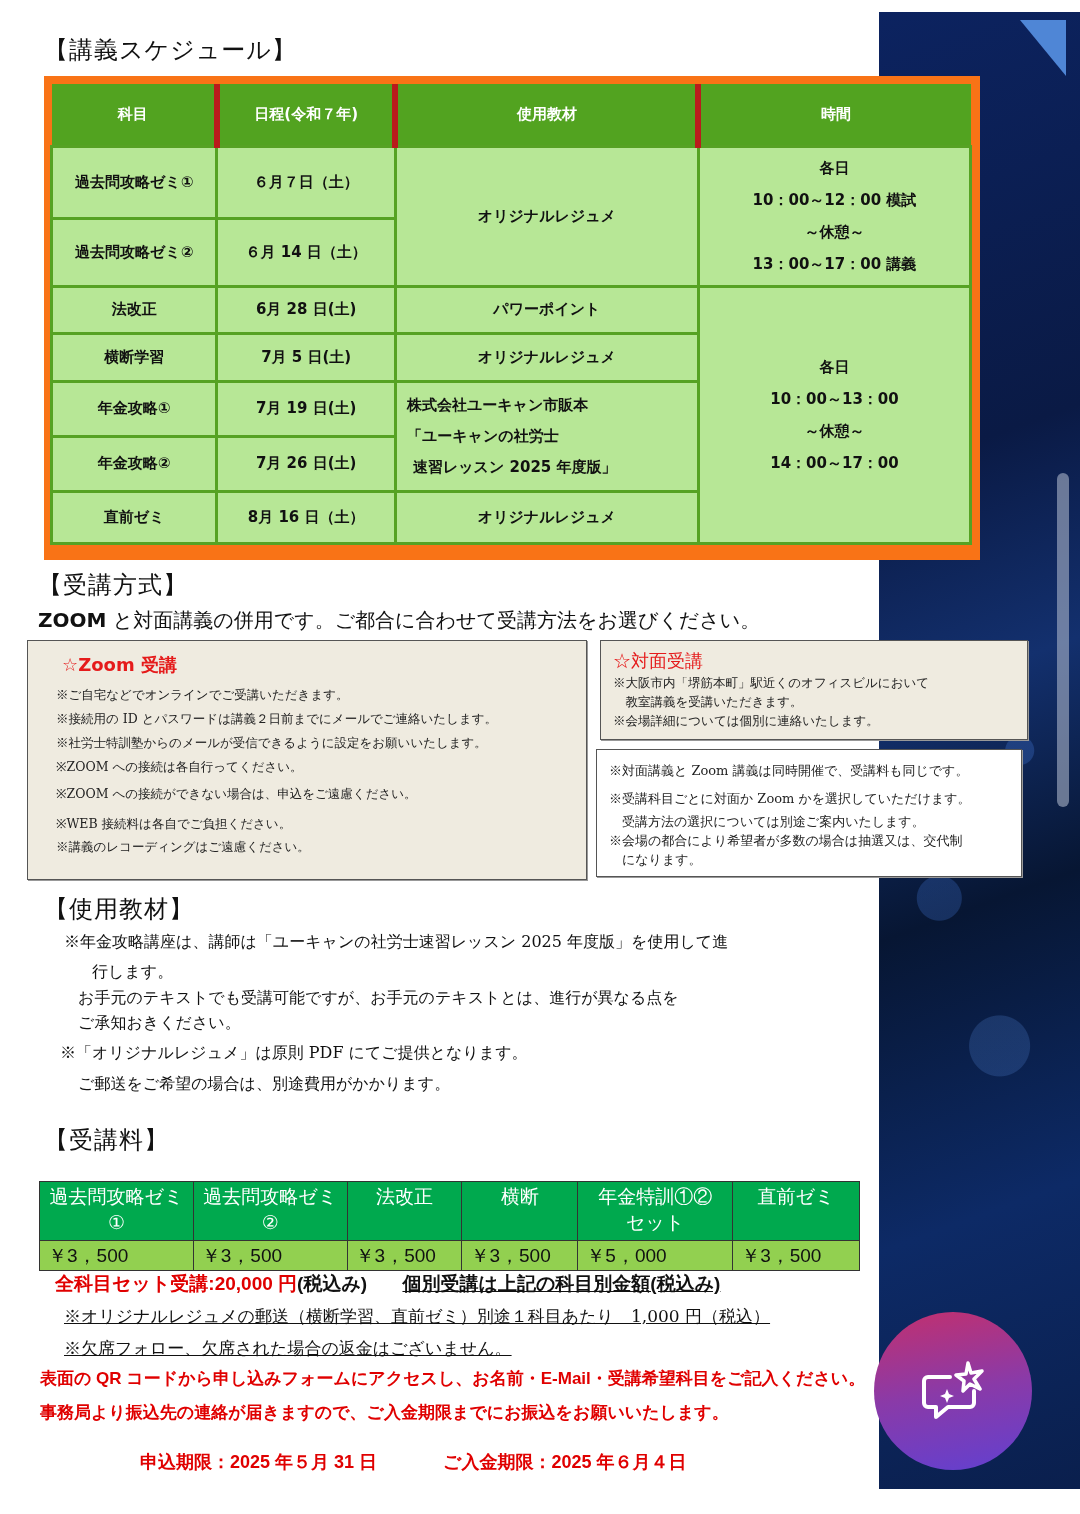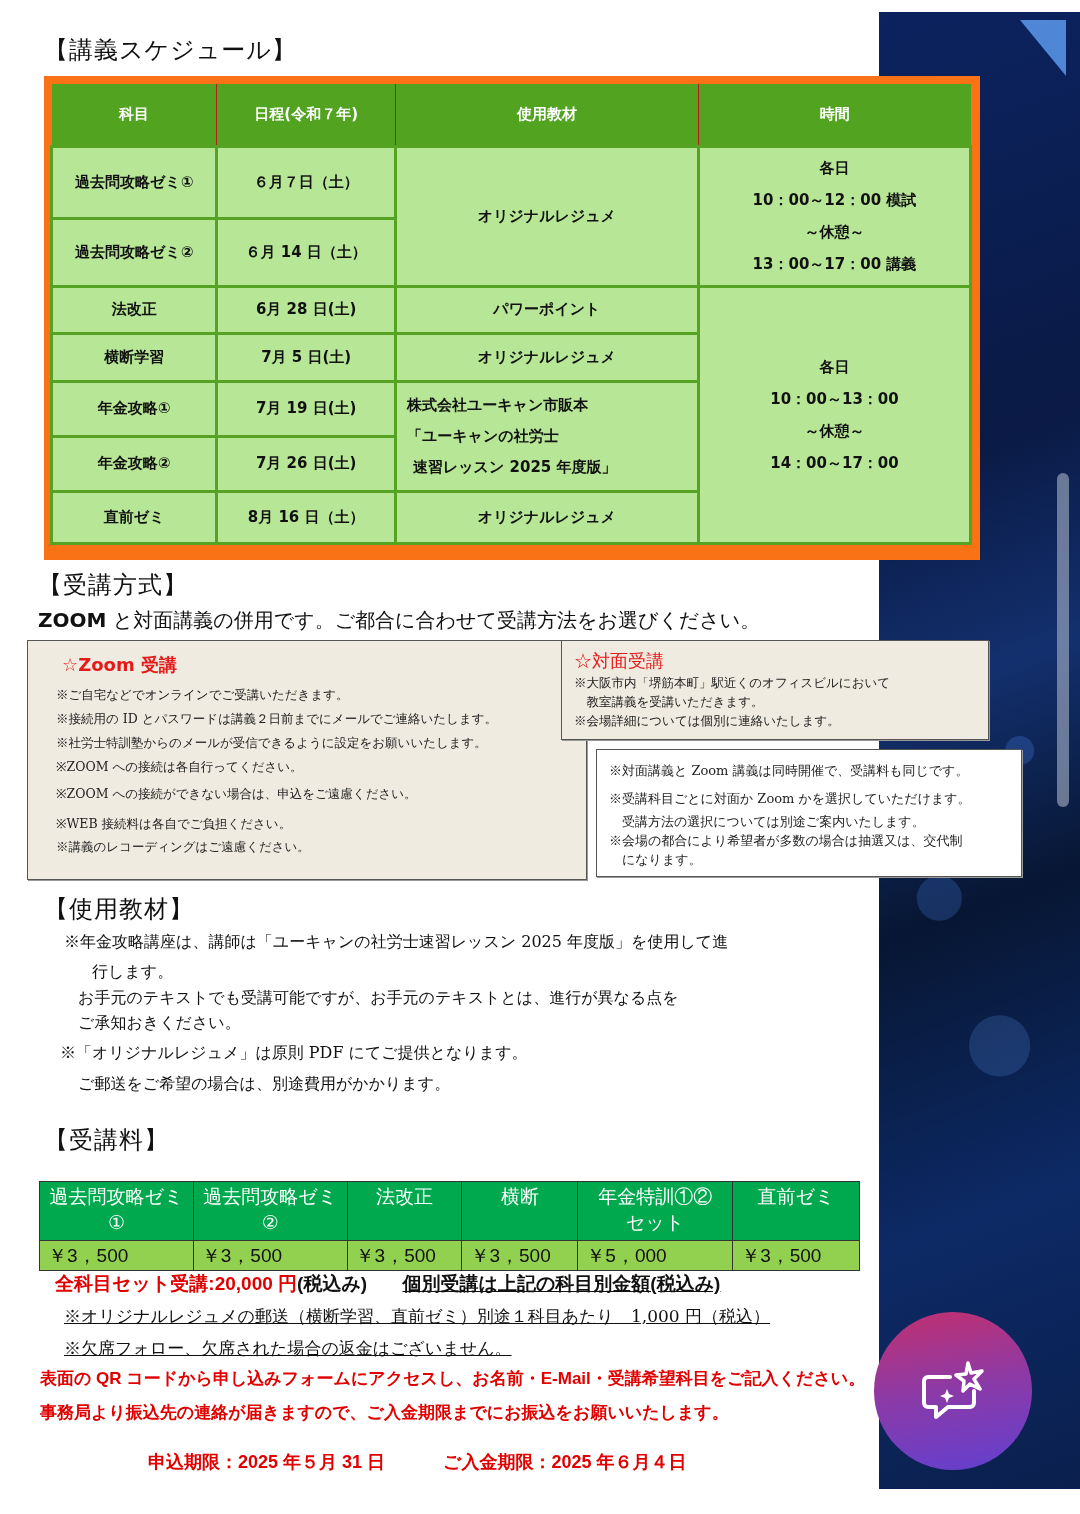--- a/index.html
+++ b/index.html
@@ -35,39 +35,39 @@
   .sched-wrap {
     position: absolute; left: 44px; top: 76px; width: 936px; height: 484px; background: #f97316;
   }
   table.sched {
     position: absolute; left: 6px; top: 8px; width: 922px; border-collapse: collapse;
     font-weight: bold; font-size: 15px; color: #111;
   }
   table.sched th {
     background: #52a320; color: #fff; height: 62px; font-size: 15px; border: 0;
   }
-  table.sched th + th { border-left: 1px solid #b91c1c; }
+  table.sched th + th { border-left: 6px solid #b91c1c; }
   table.sched td {
     background: #b7e796; border: 3px solid #56a223; text-align: center; vertical-align: middle;
   }
   table.sched td.left { text-align: left; padding-left: 10px; line-height: 31px; }
   .time-block div { line-height: 32px; }
 
   
   .method-intro {
     position: absolute; left: 38px; top: 607px; font-size: 20px; color: #111;
     font-family: "DejaVu Serif", serif;
   }
   .method-intro b { font-family: "DejaVu Sans", sans-serif; }
   .box {
     position: absolute; background: #efebe0; border: 1px solid #555;
     box-shadow: 1px 1px 0 #999;
   }
   .box-zoom { left: 27px; top: 640px; width: 560px; height: 240px; }
-  .box-face { left: 561px; top: 640px; width: 428px; height: 100px; }
+  .box-face { left: 600px; top: 640px; width: 428px; height: 100px; }
   .box-note { left: 596px; top: 749px; width: 426px; height: 128px; background: #fff; }
   .box-title { color: #e51b1b; font-size: 18px; font-weight: bold; }
   .box-title.serif { font-family: "DejaVu Serif", serif; font-weight: normal; font-size: 18px; }
   .box-line { font-size: 12.5px; color: #222; font-family: "DejaVu Serif", serif; }
 
   
   .mat-line { position: absolute; font-family: "DejaVu Serif", serif; font-size: 16px; color: #111; }
 
   
   table.fee {
@@ -258,21 +258,21 @@
 
 <div style="position:absolute; left:55px; top:1271px; font-family:'Liberation Sans',sans-serif; font-weight:bold; font-size:19px;">
   <span style="color:#e00000;">全科目セット受講:20,000 円</span><span>(税込み)</span>
   <span style="margin-left:30px;text-decoration:underline;">個別受講は上記の科目別金額(税込み)</span>
 </div>
 <div class="note-line" style="left:64px; top:1305px;">※オリジナルレジュメの郵送（横断学習、直前ゼミ）別途１科目あたり　1,000 円（税込）</div>
 <div class="note-line" style="left:64px; top:1337px;">※欠席フォロー、欠席された場合の返金はございません。</div>
 
 <div class="red-bold" style="left:40px; top:1367px; font-size:17px;">表面の QR コードから申し込みフォームにアクセスし、お名前・E-Mail・受講希望科目をご記入ください。</div>
 <div class="red-bold" style="left:40px; top:1401px; font-size:17px;">事務局より振込先の連絡が届きますので、ご入金期限までにお振込をお願いいたします。</div>
-<div class="red-bold" style="left:140px; top:1450px; font-size:18px;margin-left:8px;">申込期限：2025 年５月 31 日</div>
+<div class="red-bold" style="left:140px; top:1450px; font-size:18px;">申込期限：2025 年５月 31 日</div>
 <div class="red-bold" style="left:443px; top:1450px; font-size:18px;">ご入金期限：2025 年６月４日</div>
 
 <div class="fab">
   <svg width="66" height="60" viewBox="0 0 66 60">
     <path d="M30 16 H8 a4 4 0 0 0 -4 4 V42 a4 4 0 0 0 4 4 h8 v10 l12 -10 h22 a4 4 0 0 0 4 -4 V30" fill="none" stroke="#fff" stroke-width="4" stroke-linejoin="round" stroke-linecap="round"></path>
     <path d="M48 2 L51 12 L62 10 L54 18 L60 28 L50 23 L43 30 L44 20 L36 14 L46 13 Z" fill="none" stroke="#fff" stroke-width="3.5" stroke-linejoin="round"></path>
     <path d="M27 28 l2 5 5 2 -5 2 -2 5 -2 -5 -5 -2 5 -2 z" fill="#fff"></path>
   </svg>
 </div>
 

